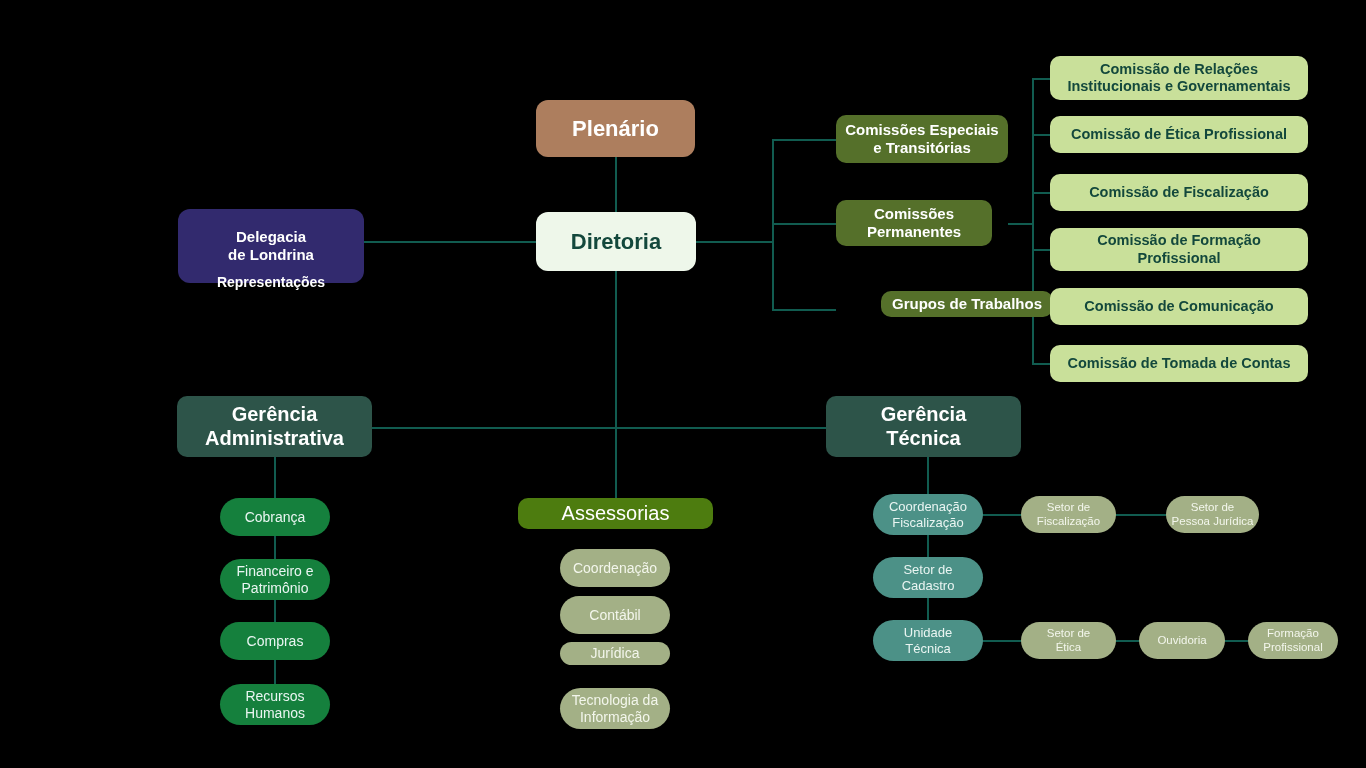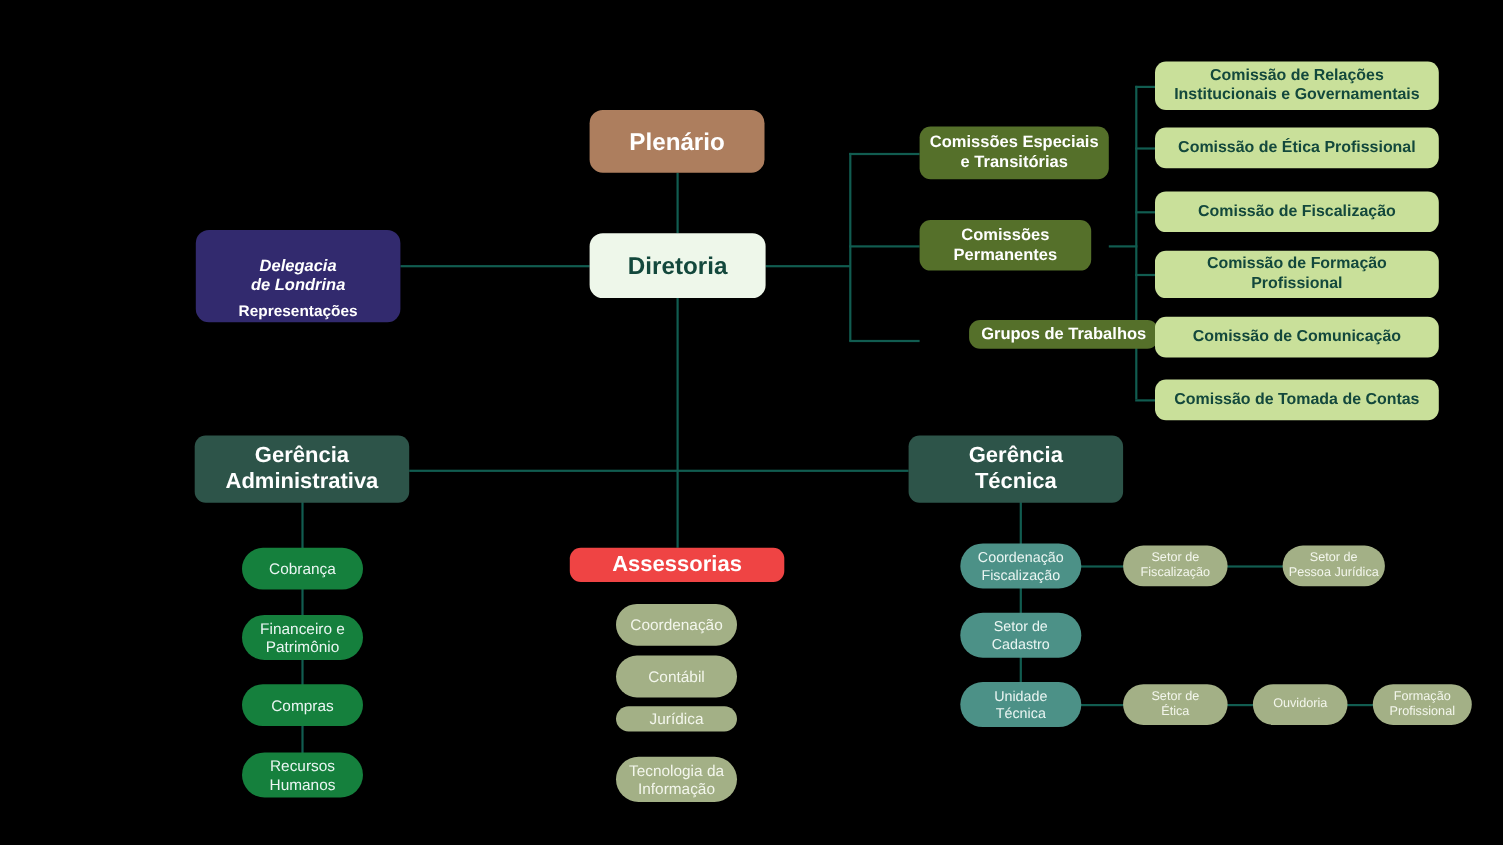--- a/index.html
+++ b/index.html
@@ -55,22 +55,22 @@
   }
   .n-lightgreen {
     background: #c9e09a; color: #13483c;
     border-radius: 10px; font-weight: bold; font-size: 14.5px;
   }
   .n-gerencia {
     background: #2d5449; color: #ffffff;
     border-radius: 10px; font-weight: bold; font-size: 20px;
   }
   .n-assessorias {
-    background: #ef4444; color: #ffffff;
-    border-radius: 10px; font-weight: bold; font-size: 20px;
+    background: #4d7c0f; color: #ffffff;
+    border-radius: 10px; font-weight: normal; font-size: 20px;
   }
   .n-teal {
     background: #15803d; color: #eaf5f2;
     border-radius: 40px; font-weight: normal; font-size: 14px;
   }
   .n-teal-sm {
     background: #4c9187; color: #eaf5f2;
     border-radius: 40px; font-weight: normal; font-size: 13px;
   }
   .n-sage {
@@ -118,21 +118,21 @@
   <div class="line h" style="left:1113px; top:514px; width:55px;"></div>
 
   <div class="line h" style="left:981px; top:640px; width:42px;"></div>
   <div class="line h" style="left:1113px; top:640px; width:28px;"></div>
   <div class="line h" style="left:1223px; top:640px; width:28px;"></div>
 
   <div class="node n-plenario" style="left:536px; top:100px; width:159px; height:57px;">Plenário</div>
 
   <div class="node n-diretoria" style="left:536px; top:212px; width:160px; height:59px;">Diretoria</div>
 
-  <div class="node n-delegacia" style="left:178px; top:209px; width:186px; height:84px;font-style:italic;">Delegacia
+  <div class="node n-delegacia" style="left:178px; top:209px; width:186px; height:74px;">Delegacia
 de Londrina</div>
 
   <div class="node n-reps" style="left:178px; top:272px; width:186px; height:20px;">Representações</div>
 
   <div class="node n-olive" style="left:836px; top:115px; width:172px; height:48px;">Comissões Especiais
 e Transitórias</div>
 
   <div class="node n-olive" style="left:836px; top:200px; width:156px; height:46px;">Comissões
 Permanentes</div>
 

